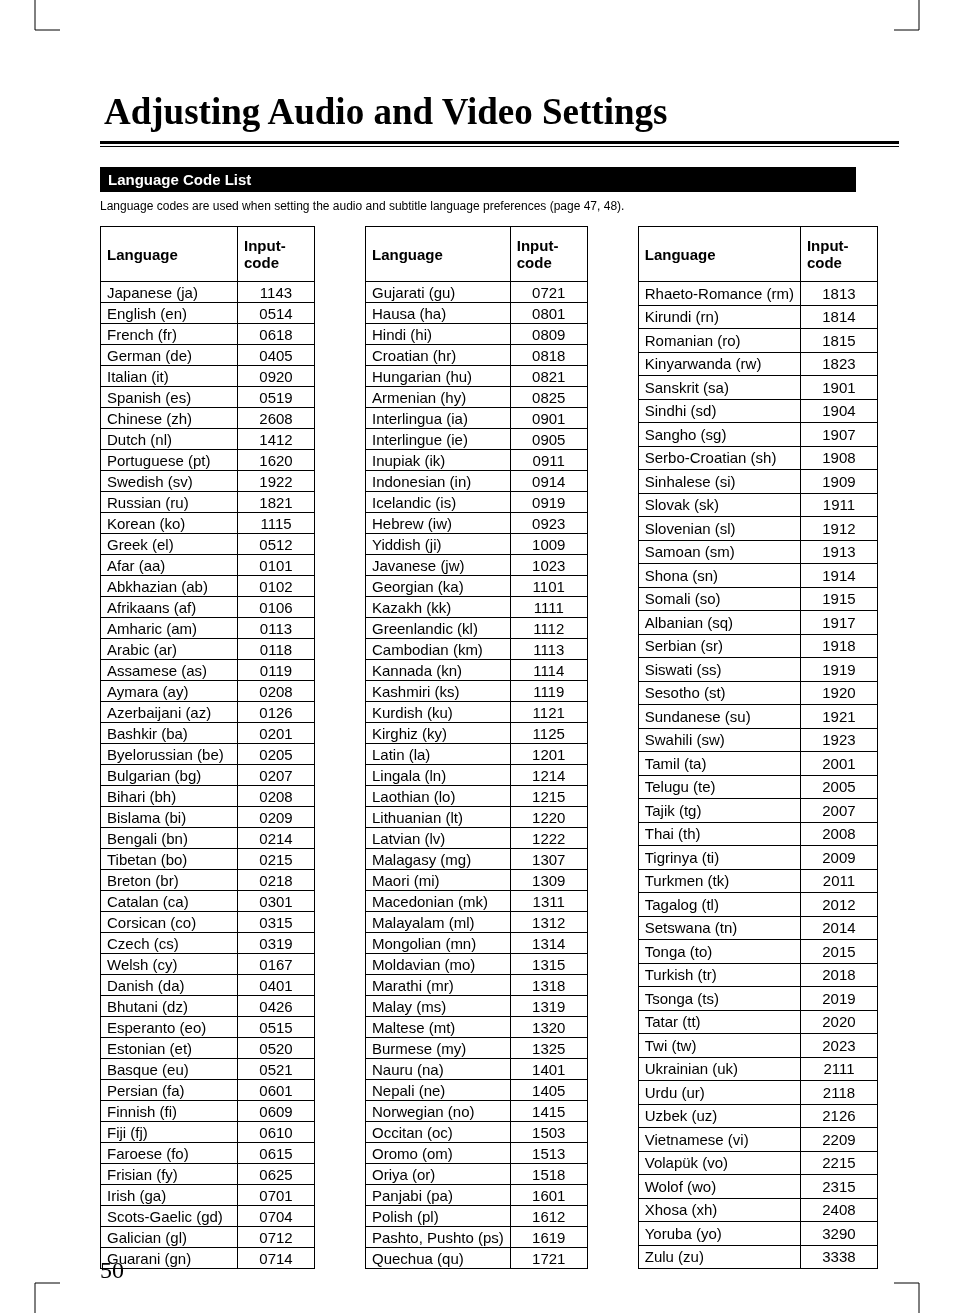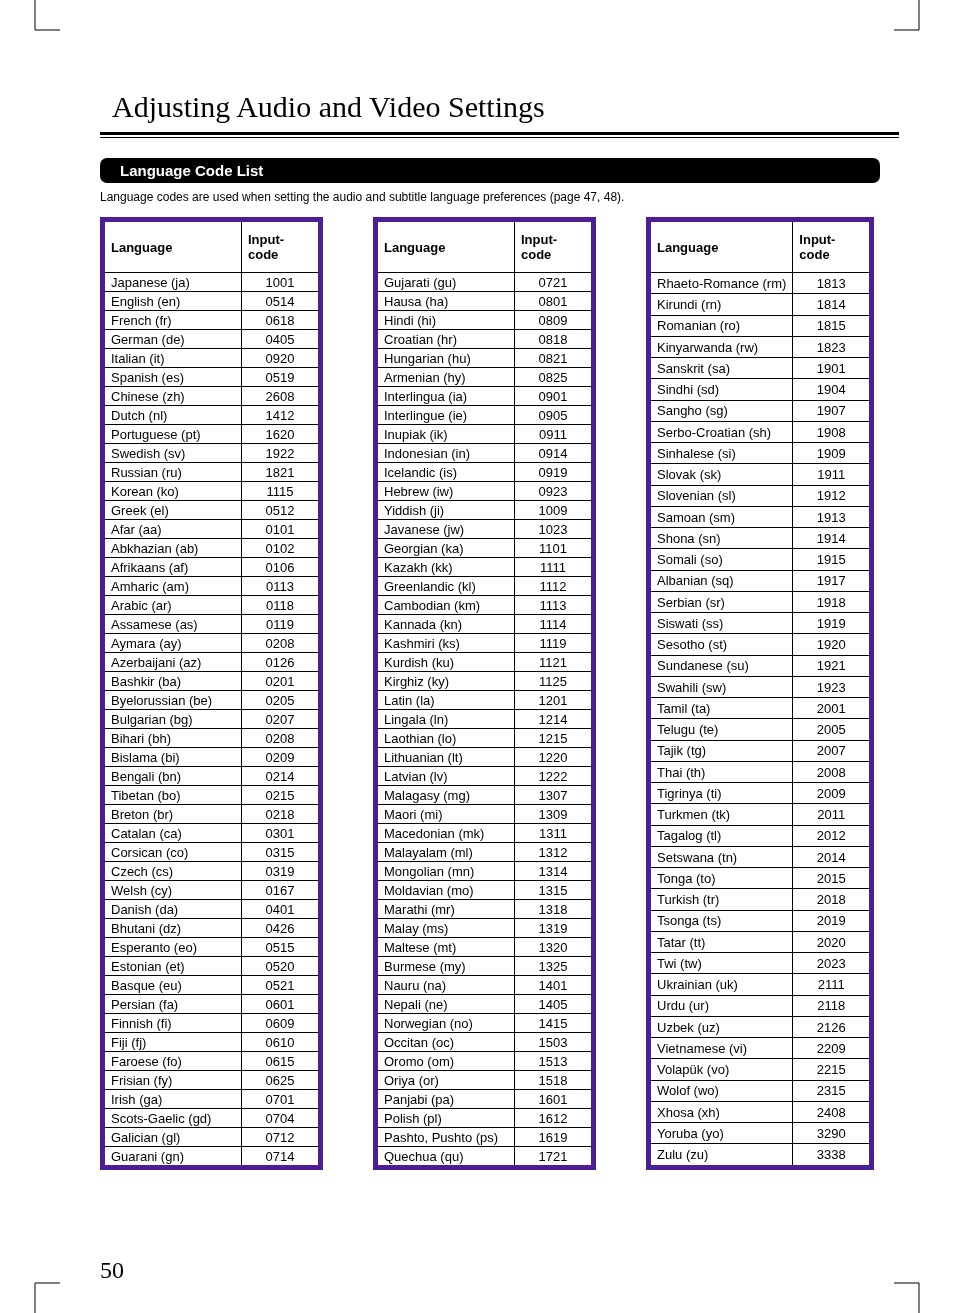--- a/index.html
+++ b/index.html
@@ -15,57 +15,56 @@
   .crop-mark {
     position: absolute;
     stroke: #000;
     stroke-width: 1;
   }
   .page {
     padding: 90px 55px 0 100px;
   }
   h1 {
     font-family: "Times New Roman", Times, serif;
-    font-size: 30px;
-    font-weight: normal;
-    margin: 0 0 8px 12px;
+    font-size: 37px;
+    font-weight: bold;
+    margin: 0 0 8px 4px;
   }
   .rule-thick {
     border: 0;
     border-top: 3px solid #000;
     margin: 0 0 2px 0;
   }
   .rule-thin {
     border: 0;
     border-top: 1px solid #000;
     margin: 0 0 20px 0;
   }
   .section-bar {
     background: #000;
     color: #fff;
     font-weight: bold;
     font-size: 15px;
-    padding: 4px 20px;
+    padding: 4px 8px;
     width: 740px;
     margin-bottom: 6px;
-    border-radius: 7px;
   }
   .intro {
     font-size: 12px;
     line-height: 1.35;
     margin-bottom: 12px;
   }
   .columns {
     display: flex;
     gap: 50px;
   }
   table.code-table {
     border-collapse: collapse;
-    font-size: 13px;
-    border: 5px solid #4c1d95;
+    font-size: 15px;
+    border: 1px solid #4c1d95;
   }
   table.code-table th {
     border: 1px solid #000;
     padding: 10px 6px;
     text-align: left;
     font-weight: bold;
   }
   table.code-table th.code-col {
     text-align: left;
     width: 64px;
@@ -123,21 +122,21 @@
       <table class="code-table">
         <thead>
           <tr>
             <th class="lang-col">Language</th>
             <th class="code-col">Input-code</th>
           </tr>
         </thead>
         <tbody>
           <tr>
             <td class="lang-col">Japanese (ja)</td>
-            <td class="code-col">1001</td>
+            <td class="code-col">1143</td>
           </tr>
           <tr>
             <td class="lang-col">English (en)</td>
             <td class="code-col">0514</td>
           </tr>
           <tr>
             <td class="lang-col">French (fr)</td>
             <td class="code-col">0618</td>
           </tr>
           <tr>

